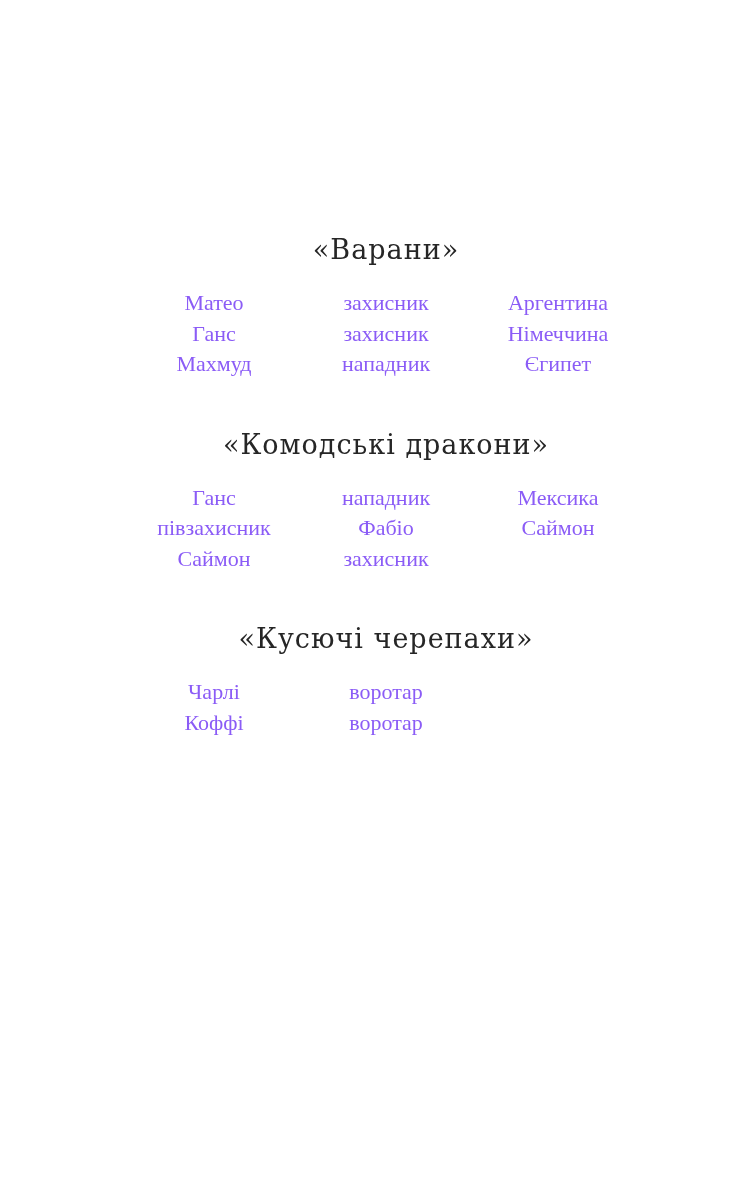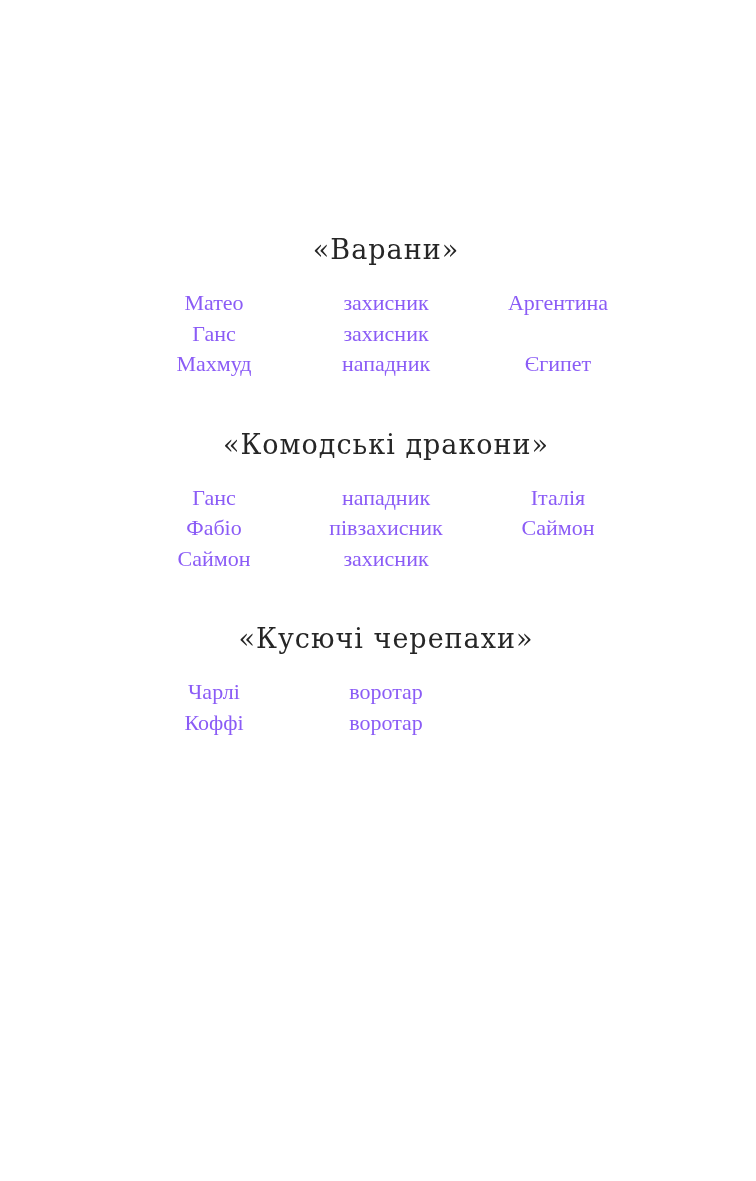--- a/index.html
+++ b/index.html
@@ -58,40 +58,41 @@
       <h2 class="team-name">«Варани»</h2>
       <div class="roster">
         <div class="roster-row">
           <span class="cell">Матео</span>
           <span class="cell">захисник</span>
           <span class="cell">Аргентина</span>
         </div>
         <div class="roster-row">
           <span class="cell">Ганс</span>
           <span class="cell">захисник</span>
+          <span class="cell">Німеччина</span>
         </div>
         <div class="roster-row">
           <span class="cell">Махмуд</span>
           <span class="cell">нападник</span>
           <span class="cell">Єгипет</span>
         </div>
       </div>
     </section>
 
     <section class="team-section">
       <h2 class="team-name">«Комодські дракони»</h2>
       <div class="roster">
         <div class="roster-row">
           <span class="cell">Ганс</span>
           <span class="cell">нападник</span>
-          <span class="cell">Італія</span>
+          <span class="cell">Мексика</span>
         </div>
         <div class="roster-row">
+          <span class="cell">півзахисник</span>
           <span class="cell">Фабіо</span>
-          <span class="cell">півзахисник</span>
           <span class="cell">Саймон</span>
         </div>
         <div class="roster-row">
           <span class="cell">Саймон</span>
           <span class="cell">захисник</span>
         </div>
       </div>
     </section>
 
     <section class="team-section">

